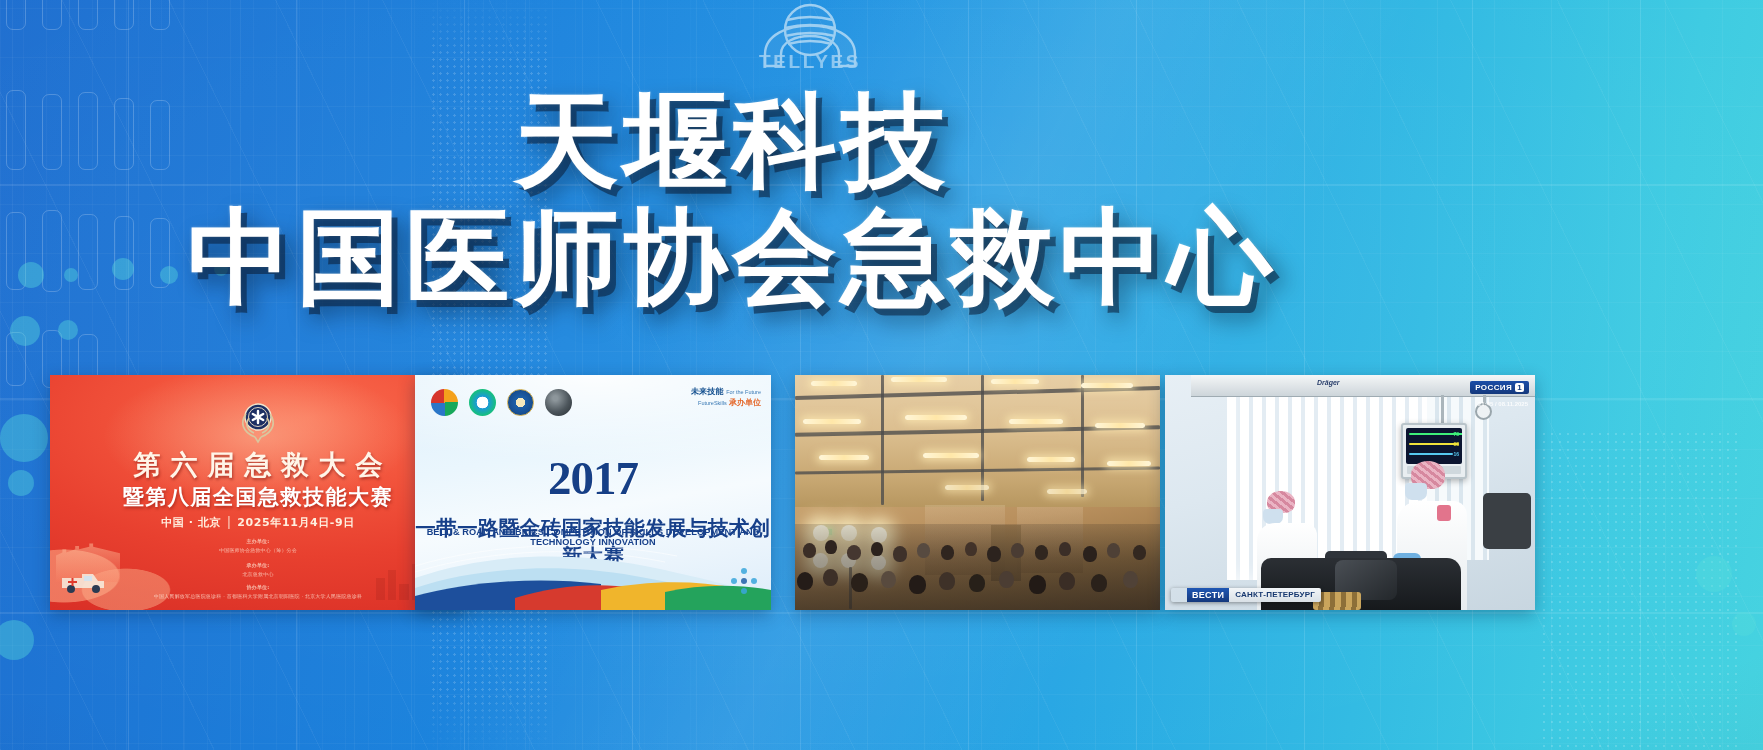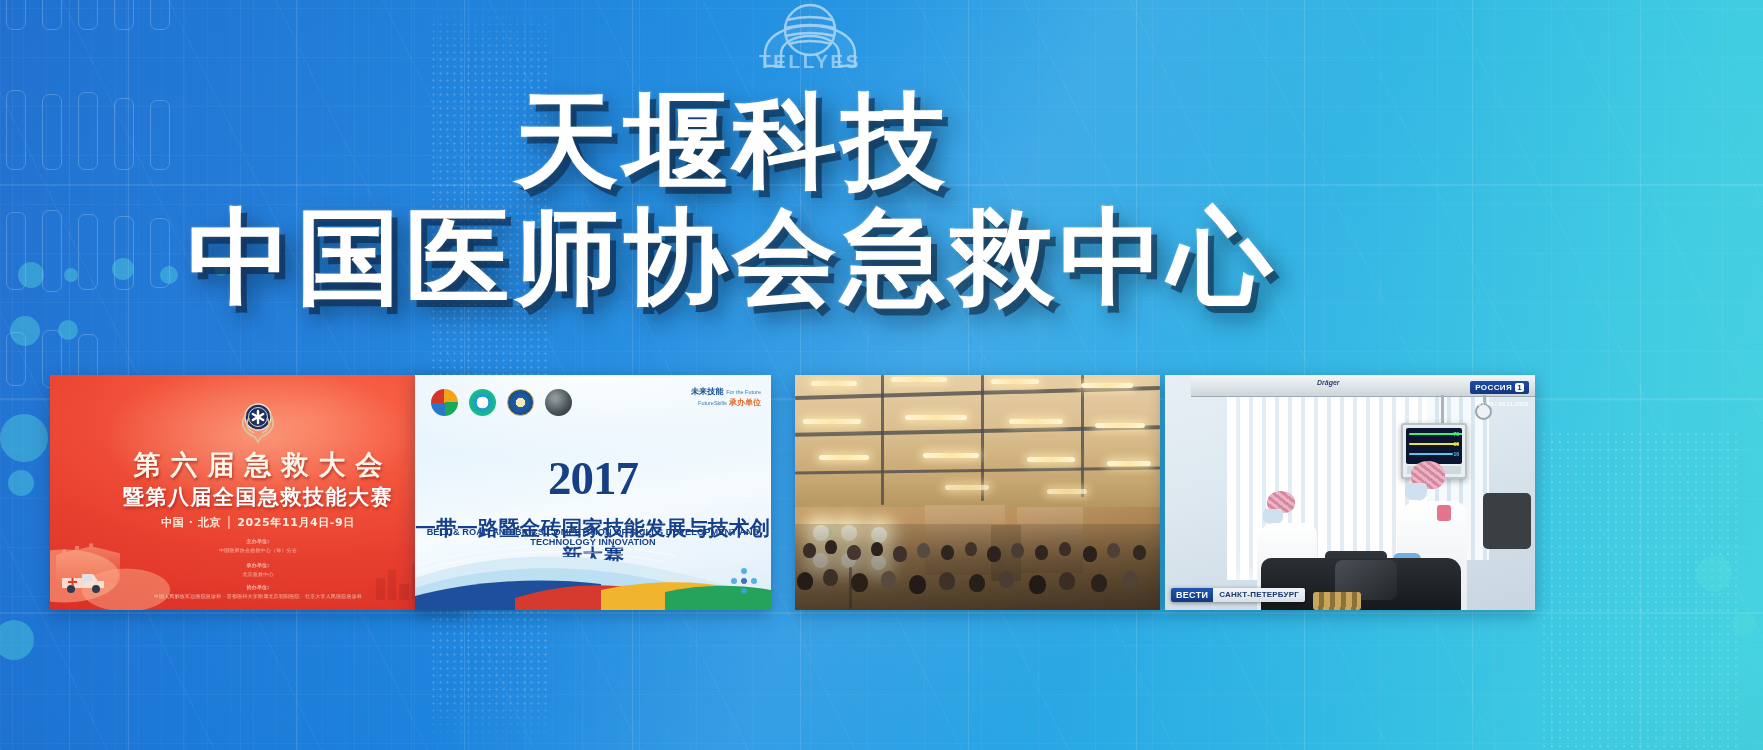--- a/index.html
+++ b/index.html
@@ -285,21 +285,21 @@
     position:absolute; right:6px; top:6px;
     background:linear-gradient(to bottom,#1b4ea8,#14387c);
     color:#fff; font-size:8px; font-weight:bold; padding:2px 5px; border-radius:2px;
     letter-spacing:.4px; display:flex; align-items:center; gap:3px;
   }
   .ru-one {
     background:#fff; color:#14387c; border-radius:2px; padding:0 2px; font-size:8px;
   }
   .t4-banner {
     position:absolute; left:6px; bottom:8px; display:flex; align-items:stretch;
-    box-shadow:0 1px 4px rgba(0,0,0,.4); border-radius:2px; overflow:hidden;
+    box-shadow:0 1px 4px rgba(0,0,0,.4); border-radius:2px; overflow:hidden;padding-left:16px;
   }
   .t4-banner .bn-a {
     background:linear-gradient(to bottom,#1f57b4,#14387c);
     color:#fff; font-size:9px; font-weight:bold; padding:2px 5px; letter-spacing:.3px;
   }
   .t4-banner .bn-b {
     background:linear-gradient(to bottom,#f2f5f8,#d9e0e6);
     color:#17386f; font-size:8px; font-weight:bold; padding:2px 6px; letter-spacing:.2px;
   }
   .t4-timestamp { position:absolute; right:7px; top:26px; color:rgba(255,255,255,.85); font-size:6px; font-weight:bold; }

